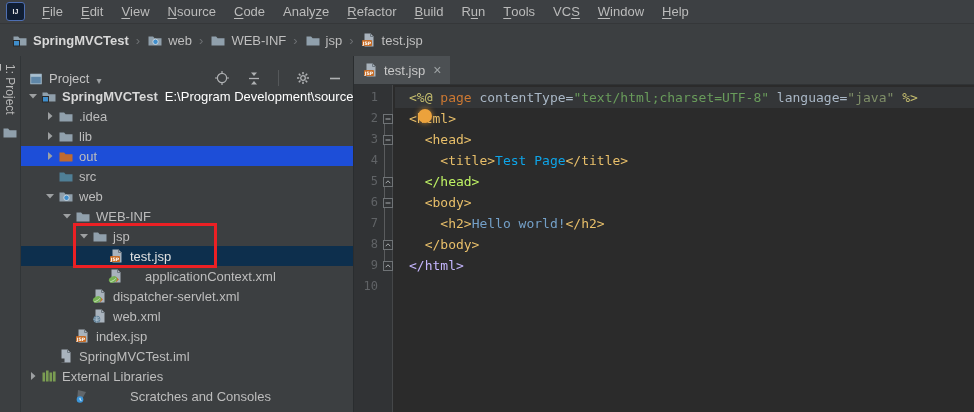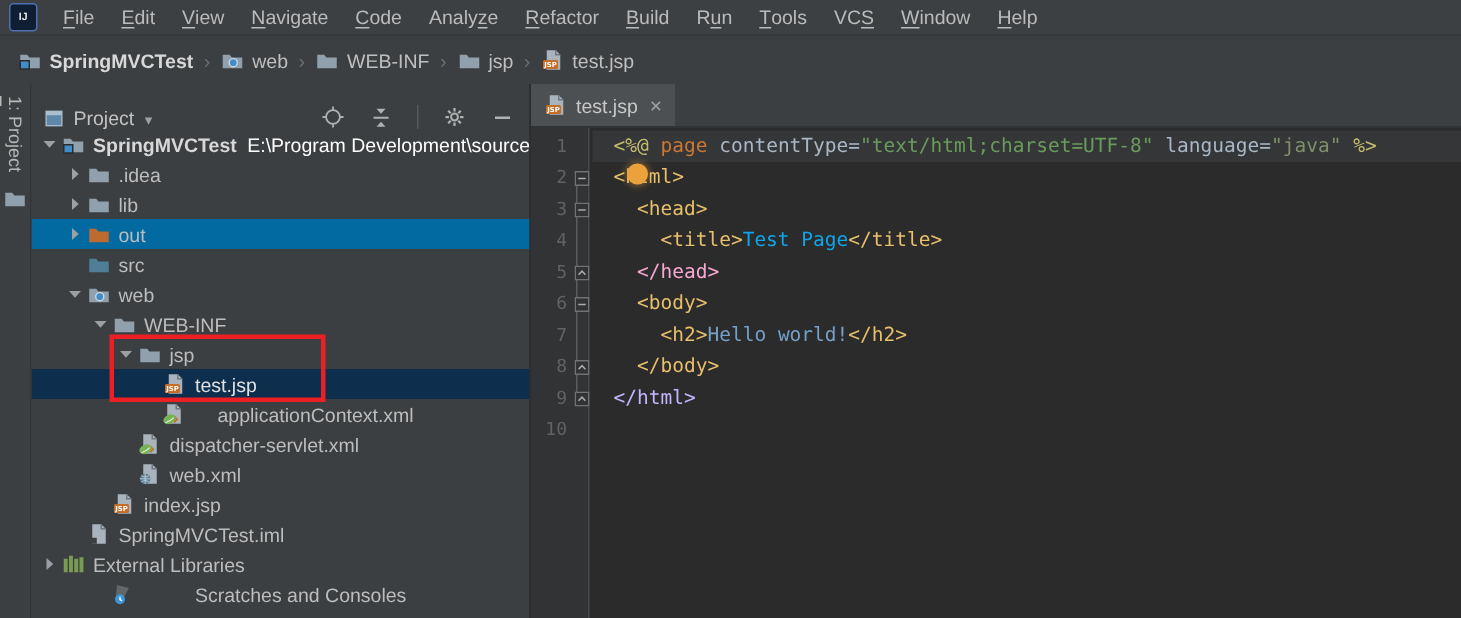--- a/index.html
+++ b/index.html
@@ -33,21 +33,21 @@
   #panel-header{height:30px;display:flex;align-items:flex-end;padding:0 10px 0 8px;gap:6px;flex:none;}
   #panel-title{color:#c3c3c3;}
   .hdr-caret{color:#9da0a2;font-size:10px;margin-left:1px;}
   #hdr-spacer{flex:1;}
   .hdr-icon{width:16px;height:16px;display:flex;align-items:center;justify-content:center;margin-left:10px;}
   .hdr-sep{width:1px;height:16px;background:#55585a;margin-left:10px;}
   #tree{flex:1;position:relative;overflow:hidden;font-size:13px;}
   .tree-row{height:20px;display:flex;align-items:center;white-space:nowrap;overflow:hidden;}
   .tree-row.selected{background:#0d2f4d;}
   .tree-row.selected .t-lbl{color:#e0e0e0;}
-  .tree-row.excluded{background:#0369a1;}
+  .tree-row.excluded{background:#1d4ed8;}
   .t-arrow{width:16px;height:16px;flex:none;display:flex;align-items:center;justify-content:center;}
   .t-lbl{color:#bdbdbd;margin-left:5px;}
   .t-lbl.bold{color:#d8d8d8;font-weight:bold;}
   .t-suffix{color:#ffffff;margin-left:7px;}
   .icon{width:16px;height:16px;flex:none;display:inline-flex;align-items:center;justify-content:center;}
   
   #editor-col{flex:1;display:flex;flex-direction:column;background:#2b2b2b;border-left:1px solid #2a2d2f;min-width:0;}
   #tabbar{height:28px;background:#3c3f41;display:flex;border-bottom:1px solid #303335;flex:none;}
   #tab-active{display:flex;align-items:center;gap:5px;padding:0 9px;background:#4c5053;}
   #tab-label{color:#c8c8c8;}
@@ -71,21 +71,21 @@
 </head>
 <body>
 
 <div id="window">
   <div id="menubar">
     <div class="app-logo">IJ</div>
 
   <div class="menu-item"><span class="mn">F</span><span>ile</span></div>
       <div class="menu-item"><span class="mn">E</span><span>dit</span></div>
       <div class="menu-item"><span class="mn">V</span><span>iew</span></div>
-      <div class="menu-item"><span class="mn">N</span><span>avigate</span></div>
+      <div class="menu-item"><span class="mn">N</span><span>source</span></div>
       <div class="menu-item"><span class="mn">C</span><span>ode</span></div>
       <div class="menu-item"><span>Analy</span><span class="mn">z</span><span>e</span></div>
       <div class="menu-item"><span class="mn">R</span><span>efactor</span></div>
       <div class="menu-item"><span class="mn">B</span><span>uild</span></div>
       <div class="menu-item"><span>R</span><span class="mn">u</span><span>n</span></div>
       <div class="menu-item"><span class="mn">T</span><span>ools</span></div>
       <div class="menu-item"><span>VC</span><span class="mn">S</span></div>
       <div class="menu-item"><span class="mn">W</span><span>indow</span></div>
       <div class="menu-item"><span class="mn">H</span><span>elp</span></div>
     </div>
@@ -448,21 +448,21 @@
               <span class="code-text"><span style="color: rgb(232, 191, 106);">    &lt;title&gt;</span><span style="color: #0ea5e9;">Test Page</span><span style="color: rgb(232, 191, 106);">&lt;/title&gt;</span></span>
             </div>
             <div class="code-line">
               <span class="lnum">5</span>
               <span class="fold">
                 <svg width="10" height="10" viewBox="0 0 10 10">
                   <rect x="0.5" y="0.5" width="9" height="9" fill="#313335" stroke="#6f7376"></rect>
                   <path d="M2.7 6.2L5 3.8l2.3 2.4" stroke="#a9adb0" fill="none"></path>
                 </svg>
               </span>
-              <span class="code-text"><span style="color: #f9a8d4;">  &lt;/head&gt;</span></span>
+              <span class="code-text"><span style="color: #bef264;">  &lt;/head&gt;</span></span>
             </div>
             <div class="code-line">
               <span class="lnum">6</span>
               <span class="fold">
                 <svg width="10" height="10" viewBox="0 0 10 10">
                   <rect x="0.5" y="0.5" width="9" height="9" fill="#313335" stroke="#6f7376"></rect>
                   <path d="M2.5 5h5" stroke="#a9adb0"></path>
                 </svg>
               </span>
               <span class="code-text"><span style="color: rgb(232, 191, 106);">  &lt;body&gt;</span></span>

